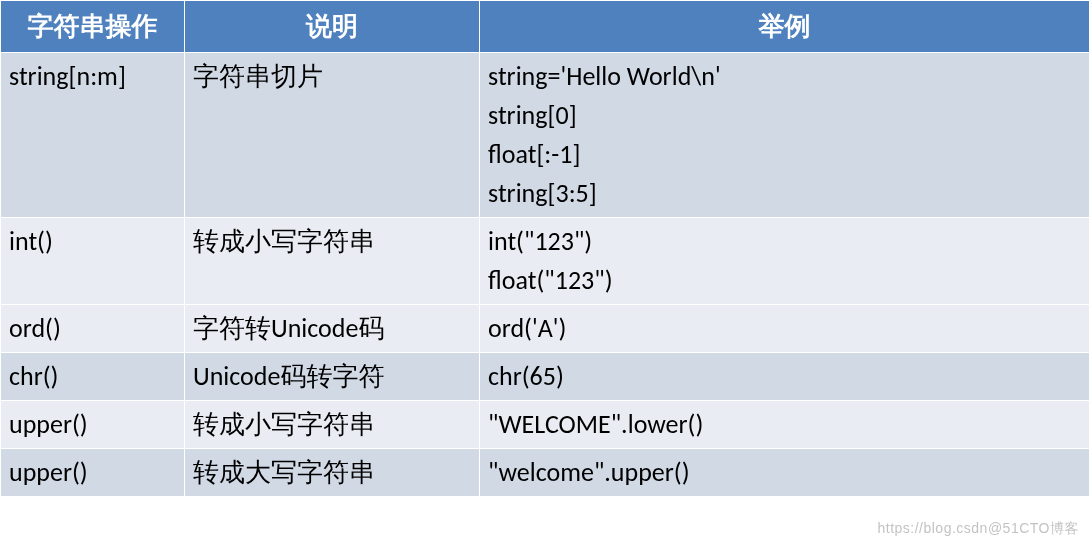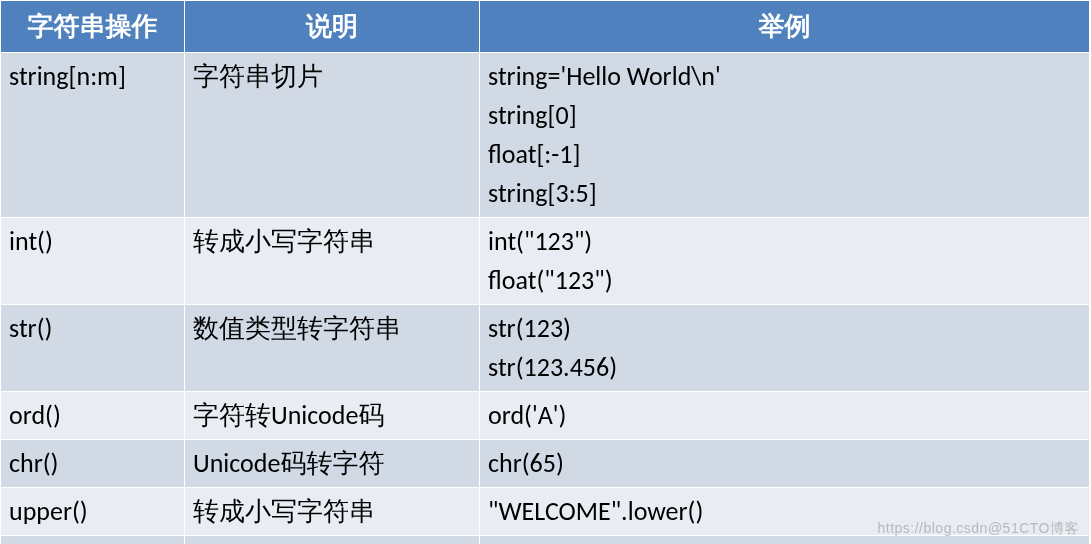--- a/index.html
+++ b/index.html
@@ -83,28 +83,20 @@
       </td>
     </tr>
     <tr class="even">
       <td>int()</td>
       <td>转成小写字符串</td>
       <td>
         <span>int("123")</span><br>
         <span>float("123")</span>
       </td>
     </tr>
-    <tr class="odd">
-      <td>str()</td>
-      <td>数值类型转字符串</td>
-      <td>
-        <span>str(123)</span><br>
-        <span>str(123.456)</span>
-      </td>
-    </tr>
     <tr class="even">
       <td>ord()</td>
       <td>字符转Unicode码</td>
       <td>
         <span>ord('A')</span>
       </td>
     </tr>
     <tr class="odd">
       <td>chr()</td>
       <td>Unicode码转字符</td>

